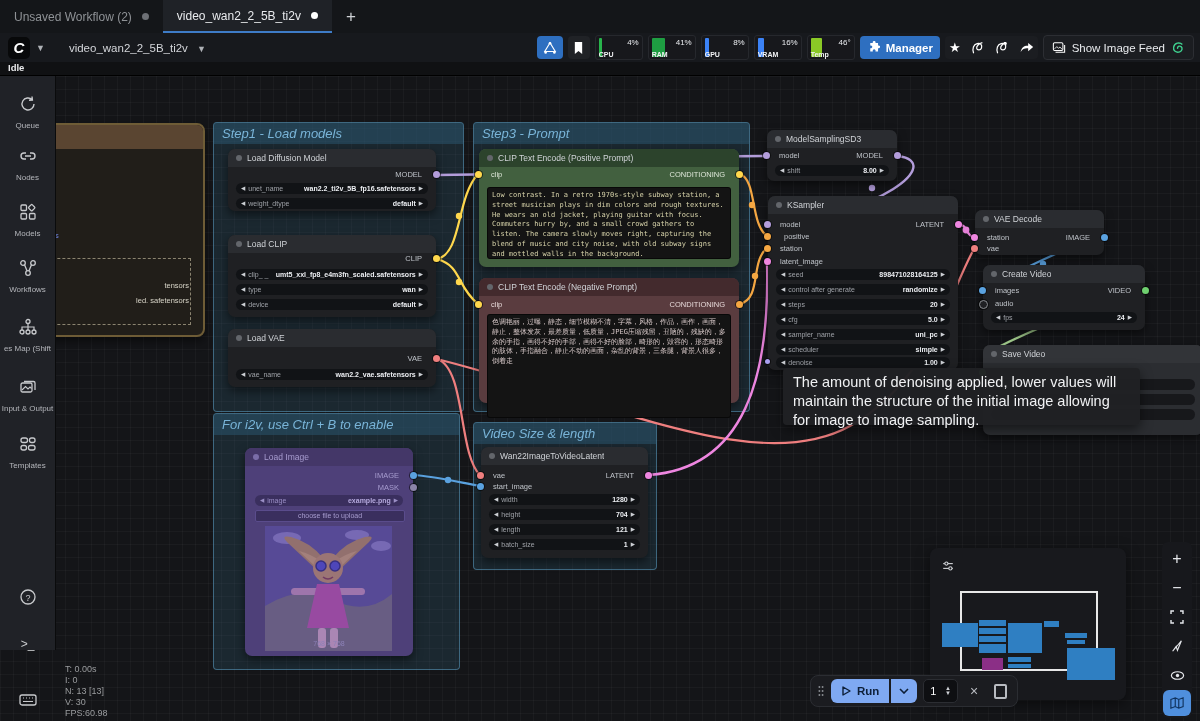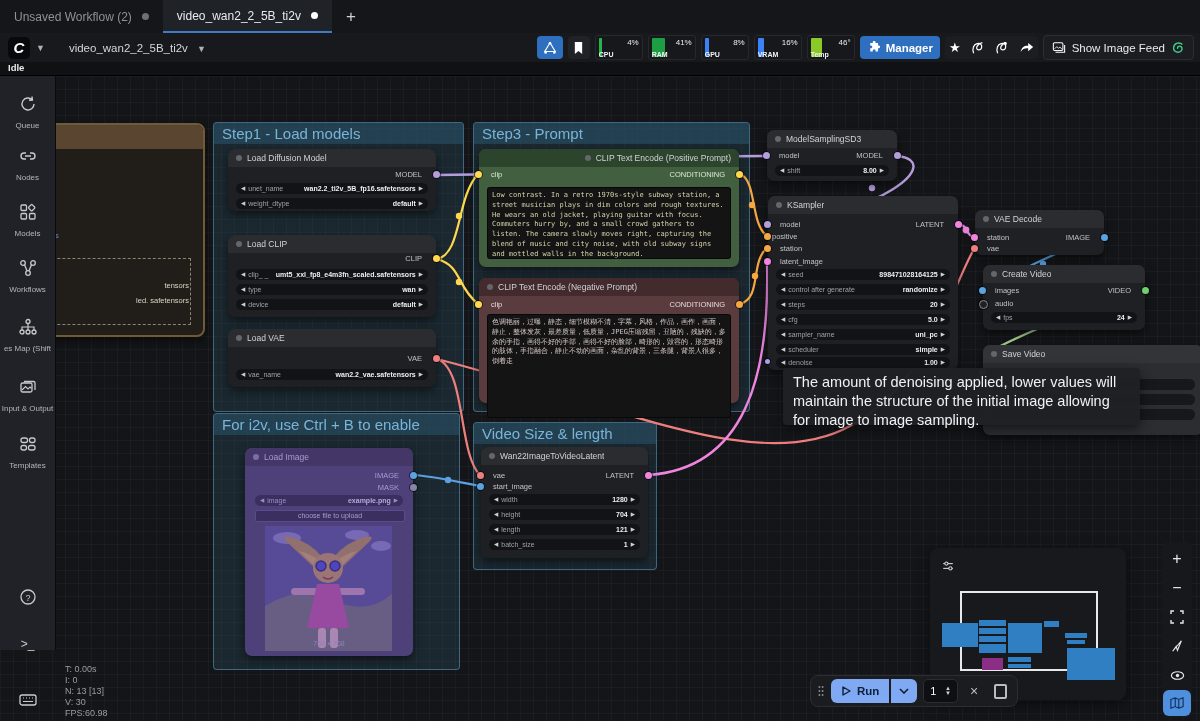--- a/index.html
+++ b/index.html
@@ -34,34 +34,34 @@
   .sico{display:inline-block;width:20px;height:20px;}
   .sbot{position:absolute;left:0;width:55px;text-align:center;color:#c9cbd0;}
   
   .canvas{position:absolute;left:0;top:76px;width:1200px;height:645px;overflow:hidden;z-index:1;
     background:#141518;
     background-image:linear-gradient(rgba(255,255,255,.03) 1px,transparent 1px),linear-gradient(90deg,rgba(255,255,255,.03) 1px,transparent 1px);
     background-size:13px 13px;}
   .stats{position:absolute;left:65px;top:588px;font-size:9px;line-height:11px;color:#9a9c9f;z-index:5;}
   
   .group{position:absolute;background:rgba(56,108,138,.22);border:1px solid rgba(98,168,208,.5);border-radius:4px;z-index:1;}
-  .gtitle{position:absolute;left:0;right:0;top:0;height:21px;background:rgba(42,84,110,.55);color:#79b4d8;font-size:15px;line-height:21px;padding-left:8px;overflow:hidden;white-space:nowrap;}
+  .gtitle{position:absolute;left:0;right:0;top:0;height:21px;background:rgba(42,84,110,.55);color:#79b4d8;font-size:13px;line-height:21px;padding-left:8px;overflow:hidden;white-space:nowrap;font-style:italic;}
   
   .n{position:absolute;background:#1f2023;border-radius:7px;box-shadow:0 4px 10px rgba(0,0,0,.5);z-index:3;}
   .nh{position:absolute;left:0;right:0;top:0;height:18px;background:#2a2c30;border-radius:7px 7px 0 0;display:flex;align-items:center;gap:5px;padding:0 8px;}
   .nd{width:6px;height:6px;border-radius:50%;background:#63666b;flex:0 0 auto;}
   .nt{font-size:8.5px;color:#d0d3d7;white-space:nowrap;overflow:hidden;}
   .lbl{position:absolute;font-size:7.5px;color:#bfc3c9;white-space:nowrap;}
   .sock{position:absolute;width:7px;height:7px;border-radius:50%;box-shadow:0 0 0 1px rgba(0,0,0,.55);z-index:4;}
   .w{position:absolute;height:11px;border-radius:6px;background:#111316;display:flex;align-items:center;gap:3px;padding:0 5px;box-sizing:border-box;font-size:7px;color:#9ea1a7;}
   .w .a{font-size:5.5px;color:#cdd0d5;line-height:1;}
   .w .v{margin-left:auto;font-weight:bold;color:#eceef2;}
   .ta{position:absolute;background:#141414;border:1px solid rgba(0,0,0,.6);border-radius:3px;color:#d6d2a9;
       font:7px/1.4 "DejaVu Sans Mono",monospace;padding:3px 4px;overflow:hidden;box-sizing:border-box;}
-  .pos{background:#42603f;} .pos .nh{background:#2c432c;justify-content:flex-end;} .pos .lbl{color:#dde6d8;}
+  .pos{background:#42603f;} .pos .nh{background:#2c432c;} .pos .lbl{color:#dde6d8;}
   .neg{background:#5a3c3f;} .neg .nh{background:#432a2d;} .neg .lbl{color:#e6d8d8;}
   .neg .ta{color:#d9caca;}
   .byp{background:#4e4079;} .byp .nh{background:#443768;} .byp .nt{color:#a79ccf;} .byp .lbl{color:#a79ccf;}
   .byp .w{background:#3a2f5e;color:#9a8ec5;} .byp .w .v{color:#b5a9dd;} .byp .w .a{color:#9a8ec5;}
   .upload{position:absolute;background:#3a2f5e;border:1px solid #5a4c8c;border-radius:2px;font-size:7px;color:#a79ccf;text-align:center;line-height:10px;}
   .note{position:absolute;background:#211e19;border:2px solid #6e5c36;border-radius:8px;box-shadow:0 4px 10px rgba(0,0,0,.5);z-index:3;}
   .note .hdr{position:absolute;left:0;right:0;top:0;height:24px;background:#5a4531;border-radius:6px 6px 0 0;}
   .note .box{position:absolute;border:1px dashed #8b8470;}
   .note .frag{position:absolute;font-size:7.5px;color:#d8d5c8;right:14px;text-align:right;white-space:nowrap;}
   
@@ -245,21 +245,21 @@
         </div>
     </div>
 
     <div class="n" style="left:768px;top:120px;width:190px;height:174px">
       <div class="nh">
           <span class="nd"></span>
         <span class="nt">KSampler</span>
         </div>
       <div class="lbl" style="left:12px;top:24px">model</div>
       <div class="sock" style="left:-4px;top:25px;background:#b39ddb"></div>
-      <div class="lbl" style="left:4px;top:36px">positive</div>
+      <div class="lbl" style="left:16px;top:36px">positive</div>
       <div class="sock" style="left:-4px;top:37px;background:#f5a742"></div>
       <div class="lbl" style="left:12px;top:48px">station</div>
       <div class="sock" style="left:-4px;top:49px;background:#f5a742"></div>
       <div class="lbl" style="left:12px;top:61px">latent_image</div>
       <div class="sock" style="left:-4px;top:62px;background:#ee86e0"></div>
       <div class="lbl" style="right:14px;top:24px">LATENT</div>
       <div class="sock" style="right:-4px;top:25px;background:#ee86e0"></div>
       <div class="sock" style="left:-3px;top:163px;width:5px;height:5px;background:#a99ff0"></div>
       <div class="w" style="left:8px;top:73px;width:174px">
         <span class="a">◀</span>

